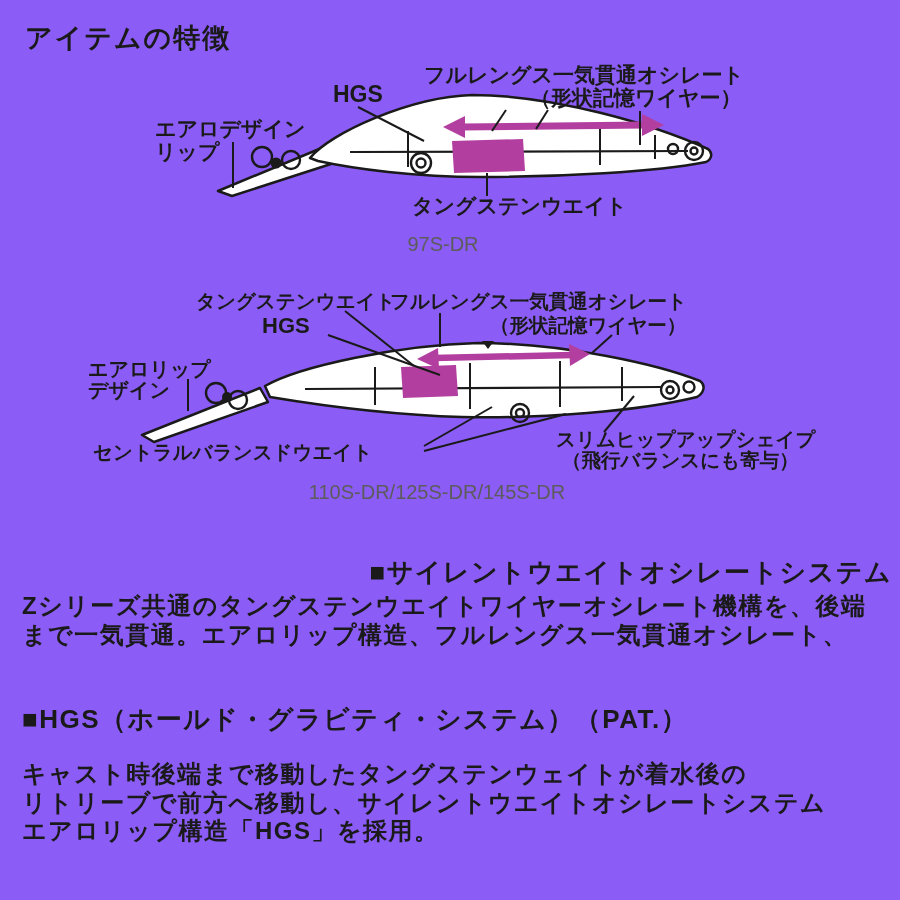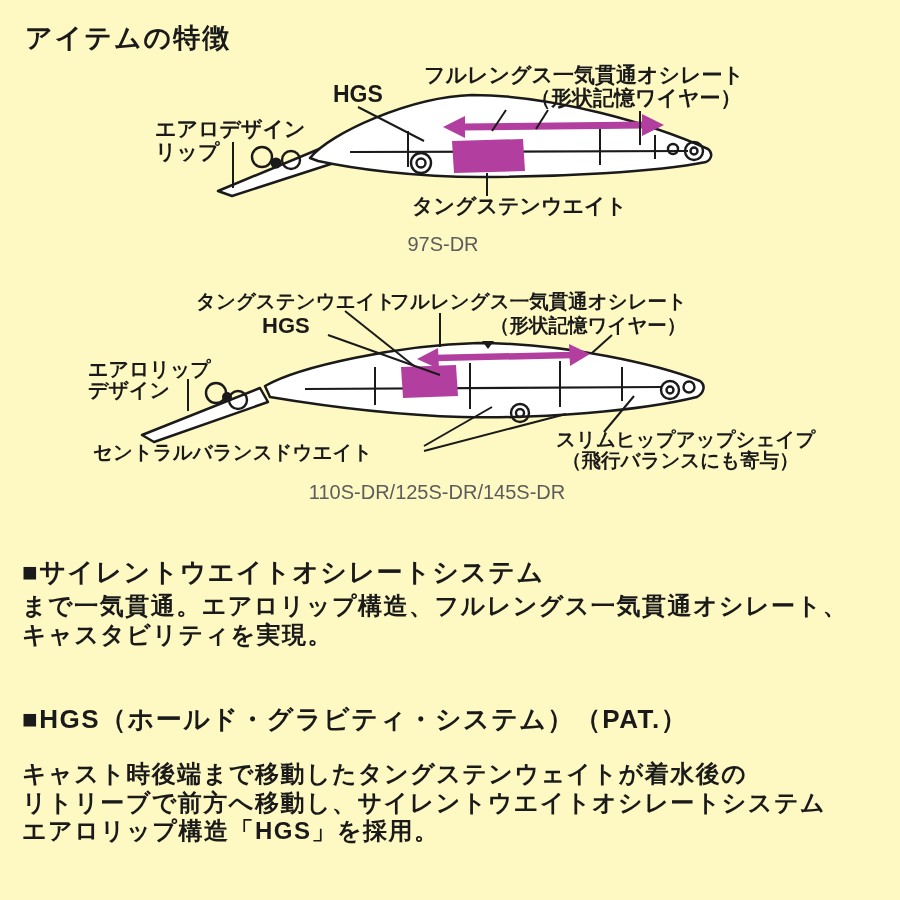--- a/index.html
+++ b/index.html
@@ -1,35 +1,35 @@
 <!DOCTYPE html>
 <html style="--accent: #b23f9f;"><head>
 <meta charset="utf-8">
 <style>
   html,body{margin:0;padding:0;background:#fff;}
   .page{
-    position:relative;width:900px;height:900px;background:#fef9c3;overflow:hidden;
+    position:relative;width:900px;height:900px;background:#8b5cf6;overflow:hidden;
     font-family:"Liberation Sans","DejaVu Sans",sans-serif;color:#1a1a1a;
   }
   .title{position:absolute;left:25px;top:20px;font-size:27px;font-weight:bold;letter-spacing:2px;}
   svg.diagram{position:absolute;left:0;}
   #d1{top:55px;}
   #d2{top:283px;}
   svg text{font-family:"Liberation Sans","DejaVu Sans",sans-serif;fill:#1a1a1a;font-weight:bold;}
   text.model{fill:#5c5c5c;font-weight:normal;}
   .lineart{fill:#ffffff;stroke:#1a1a1a;stroke-width:2.5;stroke-linejoin:round;}
   .ring{fill:none;stroke:#1a1a1a;stroke-width:2.4;}
   .solid{fill:#1a1a1a;stroke:none;}
   .wire{stroke:#1a1a1a;stroke-width:2.2;fill:none;}
   .holder{stroke:#1a1a1a;stroke-width:2;fill:none;}
   .leader{stroke:#1a1a1a;stroke-width:2;fill:none;}
   .accent{fill:var(--accent,#b23f9f);stroke:none;}
   .accent-line{stroke:var(--accent,#b23f9f);fill:none;}
   .heading{position:absolute;left:22px;width:870px;font-size:26px;font-weight:bold;letter-spacing:1.5px;white-space:nowrap;}
-  #h1{top:555px;}
+  #h1{top:555px;text-align:right;}
   #h2{top:702px;}
   .para{position:absolute;left:22px;width:872px;font-size:24px;font-weight:bold;letter-spacing:1.5px;line-height:28.5px;}
   #p1{top:592px;}
   #p2{top:760px;}
   .para div{white-space:nowrap;}
 </style>
 </head>
 <body>
 
 <div class="page">
@@ -124,22 +124,22 @@
     <text x="88" y="93" font-size="20">エアロリップ</text>
     <text x="88" y="114" font-size="20">デザイン</text>
     <text x="93" y="176" font-size="19.5">セントラルバランスドウエイト</text>
     <text x="556" y="163" font-size="19.5">スリムヒップアップシェイプ</text>
     <text x="562" y="184" font-size="19.5">（飛行バランスにも寄与）</text>
     <text x="437" y="216" font-size="20" text-anchor="middle" class="model">110S-DR/125S-DR/145S-DR</text>
   </svg>
 
   <div id="h1" class="heading">■サイレントウエイトオシレートシステム</div>
   <div id="p1" class="para">
+    <div>Zシリーズ共通のタングステンウエイトワイヤーオシレート機構を、後端</div>
     <div>まで一気貫通。エアロリップ構造、フルレングス一気貫通オシレート、</div>
-    <div>キャスタビリティを実現。</div>
   </div>
 
   <div id="h2" class="heading">■HGS（ホールド・グラビティ・システム）（PAT.）</div>
   <div id="p2" class="para">
     <div>キャスト時後端まで移動したタングステンウェイトが着水後の</div>
     <div>リトリーブで前方へ移動し、サイレントウエイトオシレートシステム</div>
     <div>エアロリップ構造「HGS」を採用。</div>
   </div>
 
 </div>

